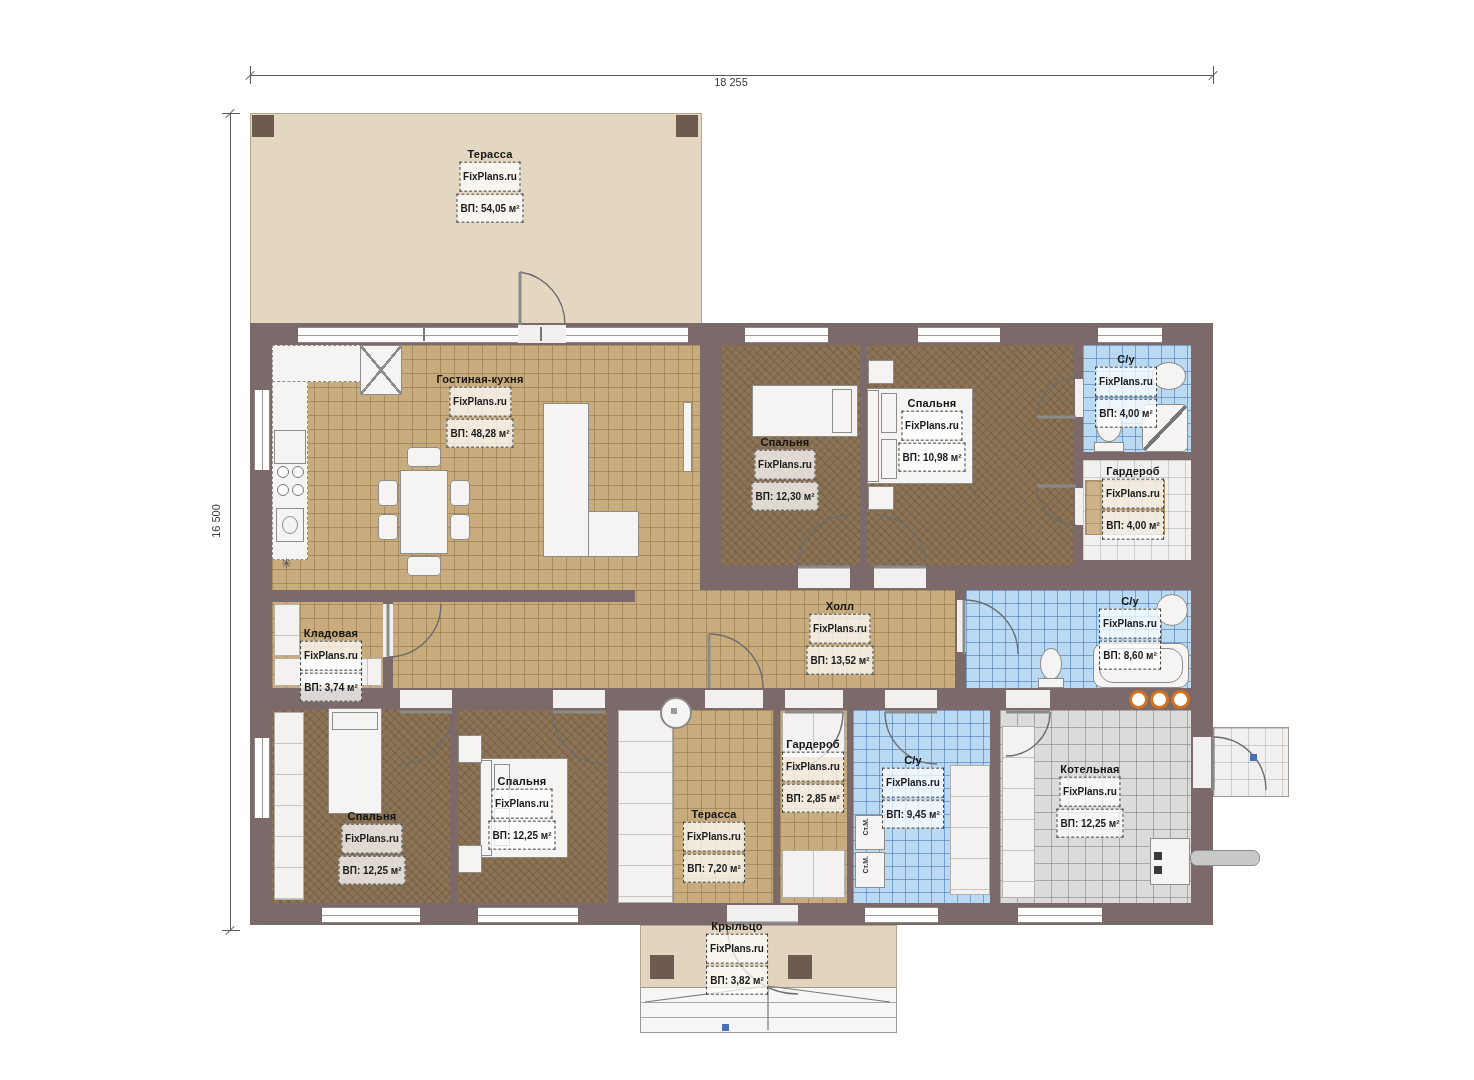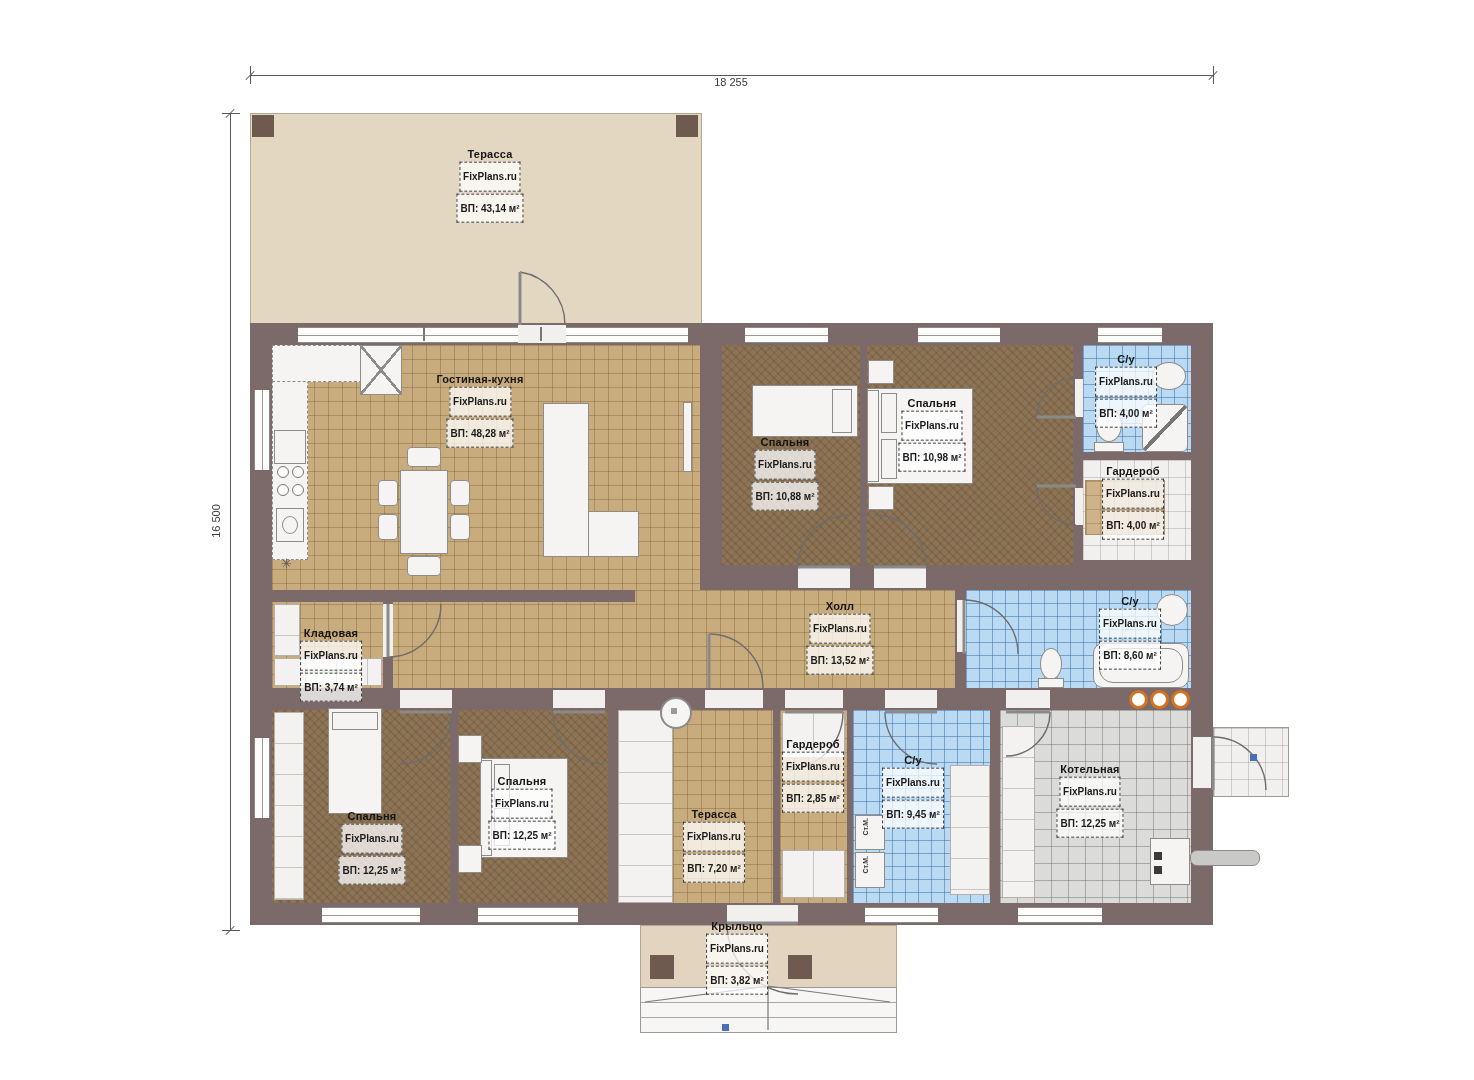--- a/index.html
+++ b/index.html
@@ -278,31 +278,31 @@
       <path d="M1213,737 A53,53 0 0 1 1266,790"></path>
         <line x1="1213" y1="790" x2="1213" y2="737" stroke="#8a8a8a" stroke-width="3"></line>
       <polyline points="645,1002 768,986 890,1002" stroke="#7a7a78" stroke-width="1.2"></polyline>
       <line x1="768" y1="986" x2="768" y2="1030" stroke="#7a7a78" stroke-width="1.2"></line>
     </g>
   </svg>
 
   <div class="label" style="left:490px;top:185px">
     <div class="rname">Терасса</div>
     <div><span class="tag">FixPlans.ru</span></div>
-    <div><span class="tag">ВП: 43,14 м²</span></div>
+    <div><span class="tag">ВП: 54,05 м²</span></div>
   </div>
   <div class="label" style="left:480px;top:410px">
     <div class="rname">Гостиная-кухня</div>
     <div><span class="tag">FixPlans.ru</span></div>
     <div><span class="tag">ВП: 48,28 м²</span></div>
   </div>
   <div class="label" style="left:785px;top:473px">
     <div class="rname">Спальня</div>
     <div><span class="tag">FixPlans.ru</span></div>
-    <div><span class="tag">ВП: 10,88 м²</span></div>
+    <div><span class="tag">ВП: 12,30 м²</span></div>
   </div>
   <div class="label" style="left:932px;top:434px">
     <div class="rname">Спальня</div>
     <div><span class="tag">FixPlans.ru</span></div>
     <div><span class="tag">ВП: 10,98 м²</span></div>
   </div>
   <div class="label" style="left:1126px;top:390px">
     <div class="rname">С/у</div>
     <div><span class="tag">FixPlans.ru</span></div>
     <div><span class="tag">ВП: 4,00 м²</span></div>

